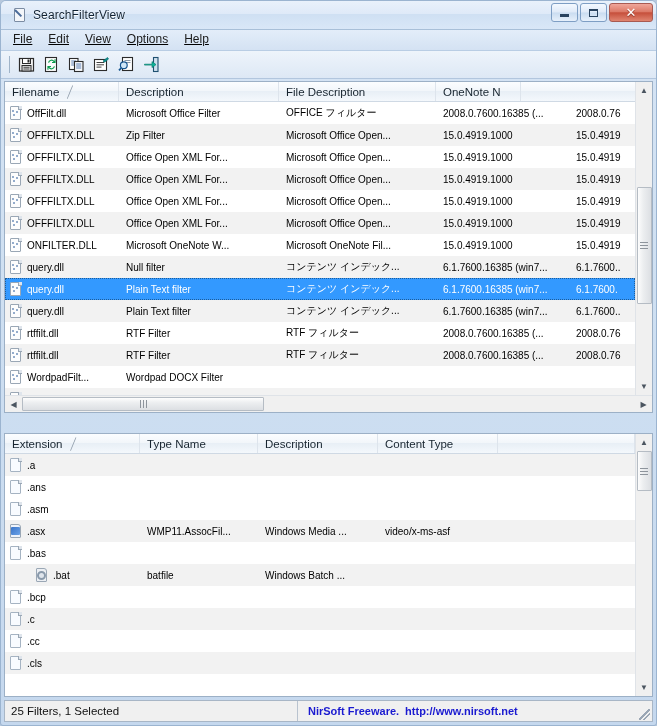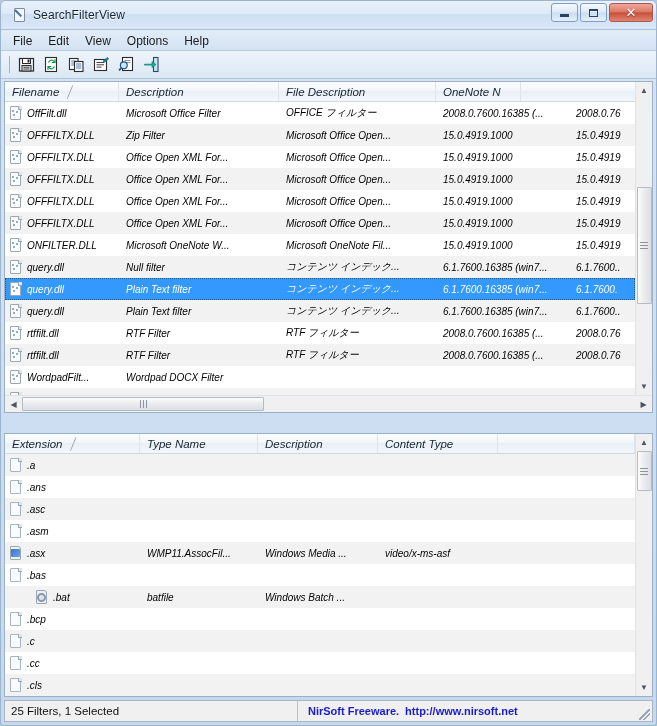--- a/index.html
+++ b/index.html
@@ -69,24 +69,25 @@
     border: 1px solid #a85a52;
     background: linear-gradient(to bottom, #f0a69a 0%, #dc7a68 45%, #c6503c 52%, #e08571 100%);
   }
   .glyph-min { width: 9px; height: 3px; background: #29435f; margin-top: 6px; }
   .glyph-max { width: 9px; height: 8px; border: 1px solid #29435f; border-top-width: 2px; }
   .glyph-close { color: #fff; font-size: 13px; font-weight: bold; line-height: 1; text-shadow: 0 1px 1px #8c3a2d; }
 
   
   .menubar {
     height: 21px; flex: 0 0 21px;
-    display: flex; align-items: flex-end;
+    display: flex; align-items: flex-start;
     padding-left: 4px;
     background: linear-gradient(to bottom, #e3edf9, #d4e2f3);
     border-bottom: 1px solid #b9cde4;
+    text-decoration: underline;
   }
   .menu-item {
     font-size: 12px; color: #1b1b1b;
     padding: 2px 8px; border-radius: 2px;
   }
 
   
   .toolbar {
     height: 28px; flex: 0 0 28px;
     display: flex; align-items: center;
@@ -108,21 +109,20 @@
     padding: 2px 3px 0 3px;
     min-height: 0;
   }
 
   .listview {
     background: #ffffff;
     border: 1px solid #9cb0c6;
     display: flex; flex-direction: column;
     overflow: hidden;
     position: relative;
-    font-style: italic;
   }
   .lv-top { flex: 0 0 332px; }
   .lv-bottom { flex: 1 1 auto; margin-top: 20px; min-height: 0; }
 
   .lv-inner { display: flex; flex: 1 1 auto; min-height: 0; }
   .lv-main { flex: 1 1 auto; display: flex; flex-direction: column; min-width: 0; overflow: hidden; }
 
   .lv-header {
     display: flex; height: 20px; flex: 0 0 20px;
     background: linear-gradient(to bottom, #fbfdff 0%, #f2f6fa 45%, #e8eff6 50%, #f4f8fc 100%);
@@ -628,32 +628,20 @@
                   <span class="ico blank">
                     <span class="sheet"></span>
                     <span class="fold"></span>
                   </span>
                   <span>.ans</span>
                 </div>
                 <div class="cell" style="flex: 0 0 118px;"></div>
                 <div class="cell" style="flex: 0 0 120px;"></div>
                 <div class="cell" style="flex: 0 0 120px;"></div>
               </div>
-              <div class="row alt">
-                <div class="cell first" style="flex: 0 0 135px;">
-                  <span class="ico blank">
-                    <span class="sheet"></span>
-                    <span class="fold"></span>
-                  </span>
-                  <span>.asc</span>
-                </div>
-                <div class="cell" style="flex: 0 0 118px;"></div>
-                <div class="cell" style="flex: 0 0 120px;"></div>
-                <div class="cell" style="flex: 0 0 120px;"></div>
-              </div>
               <div class="row">
                 <div class="cell first" style="flex: 0 0 135px;">
                   <span class="ico blank">
                     <span class="sheet"></span>
                     <span class="fold"></span>
                   </span>
                   <span>.asm</span>
                 </div>
                 <div class="cell" style="flex: 0 0 118px;"></div>
                 <div class="cell" style="flex: 0 0 120px;"></div>

